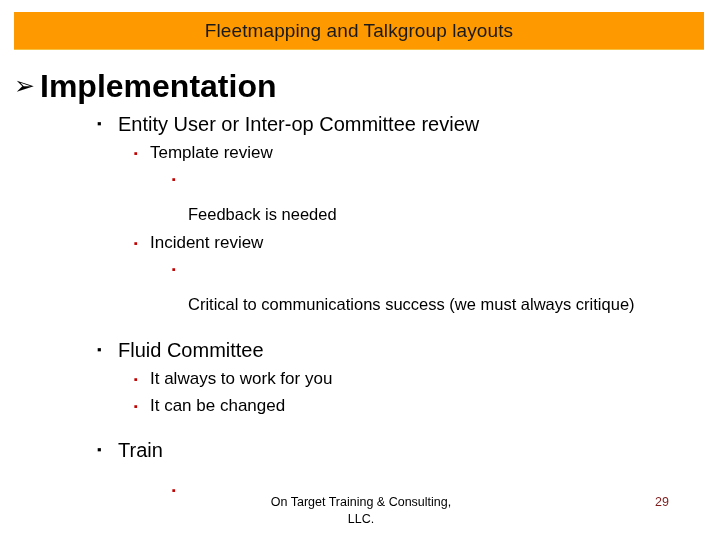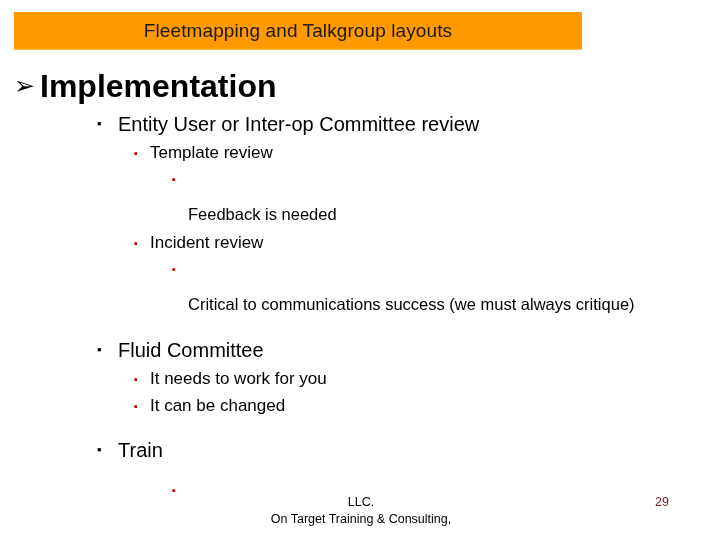--- a/index.html
+++ b/index.html
@@ -14,21 +14,21 @@
     color: #000000;
     overflow: hidden;
     position: relative;
   }
 
   
   .title-bar {
     position: absolute;
     left: 14px;
     top: 12px;
-    width: 568px;
+    width: 690px;
     height: 38px;
     background: #FF9900;
     box-sizing: border-box;
     display: flex;
     align-items: center;
     justify-content: center;
     border-bottom: 1px solid #f5c242;
   }
   .title-text {
     font-size: 19px;
@@ -191,37 +191,37 @@
     <span class="bullet-text">Critical to communications success (we must always critique)</span>
   </div>
 
   <div class="bullet-row lvl2 gap-lg">
     <span class="bullet-glyph">▪</span>
     <span class="bullet-text">Fluid Committee</span>
   </div>
 
   <div class="bullet-row lvl3">
     <span class="bullet-glyph">▪</span>
-    <span class="bullet-text">It needs to work for you</span>
+    <span class="bullet-text">It always to work for you</span>
   </div>
 
   <div class="bullet-row lvl3">
     <span class="bullet-glyph">▪</span>
     <span class="bullet-text">It can be changed</span>
   </div>
 
   <div class="bullet-row lvl2 gap-lg">
     <span class="bullet-glyph">▪</span>
     <span class="bullet-text">Train</span>
   </div>
 
   <div class="bullet-row lvl4 gap-md">
     <span class="bullet-glyph">▪</span>
   </div>
 
 </div>
 
 <div class="footer-credit">
+  <div>On Target Training &amp; Consulting,</div>
   <div>LLC.</div>
-  <div>On Target Training &amp; Consulting,</div>
 </div>
 
 <div class="page-number">29</div>
 
 </body></html>

